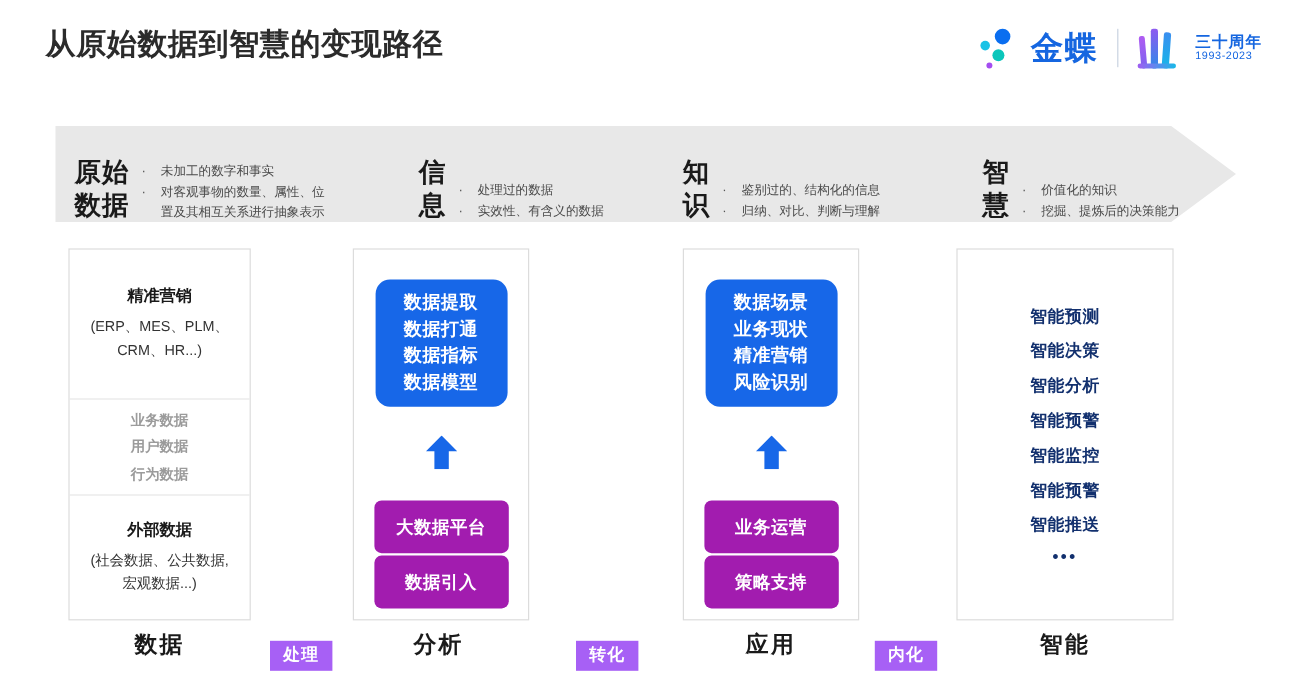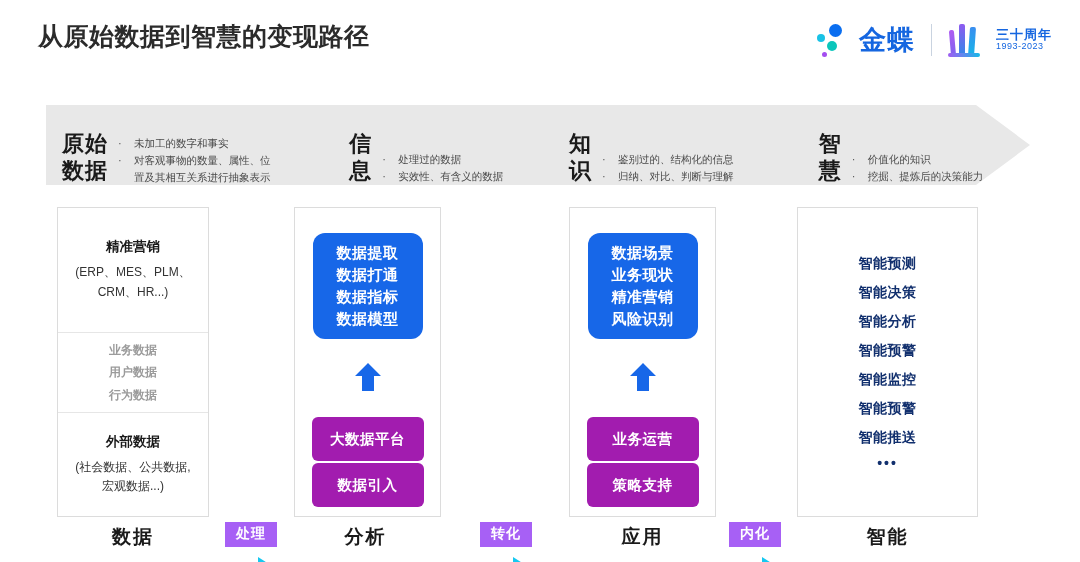--- a/index.html
+++ b/index.html
@@ -291,21 +291,21 @@
   .conn-1 { left: 222px; }
   .conn-2 { left: 477px; }
   .conn-3 { left: 726px; }
   .conn-badge {
     background: #a760f5;
     color: #ffffff;
     font-size: 14px;
     font-weight: bold;
     padding: 3px 0 4px;
     width: 52px;
-    margin: 0 auto;
+    margin: 12px auto;
     letter-spacing: 1px;
   }
   .conn-arrow {
     margin-top: 9px;
     width: 58px;
     height: 30px;
   }
   .conn-arrow svg { display: block; }
 
   

